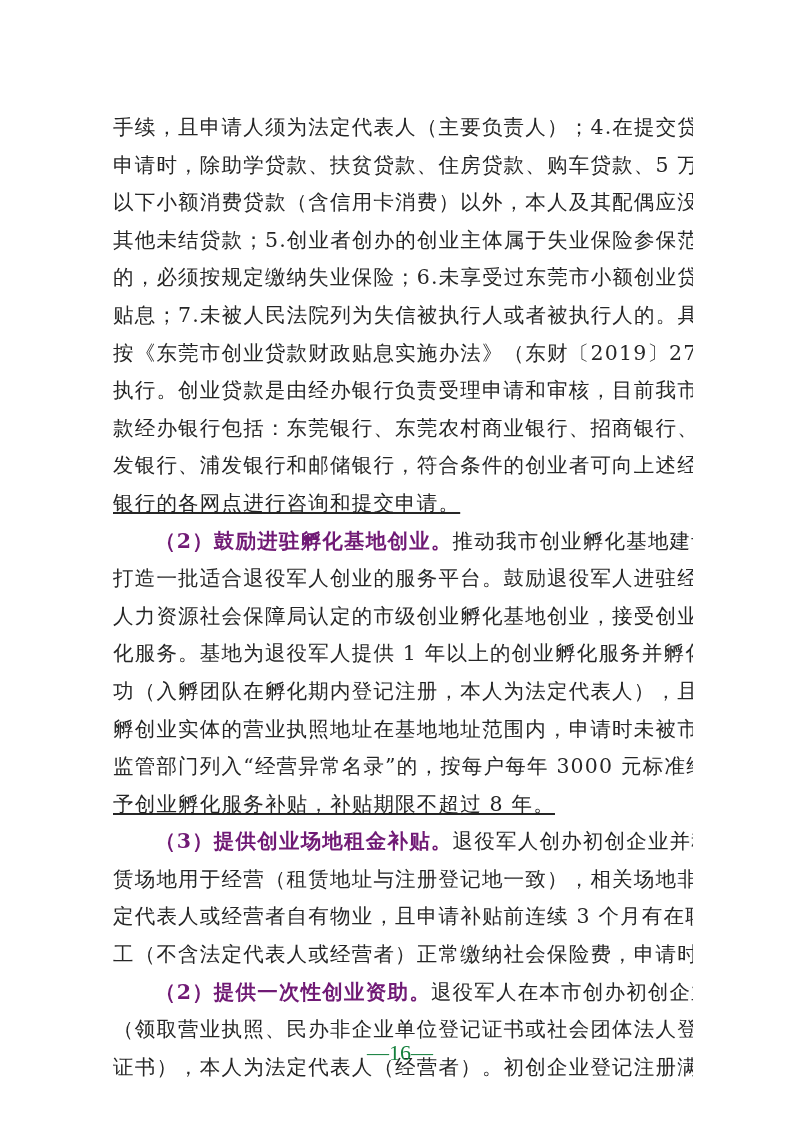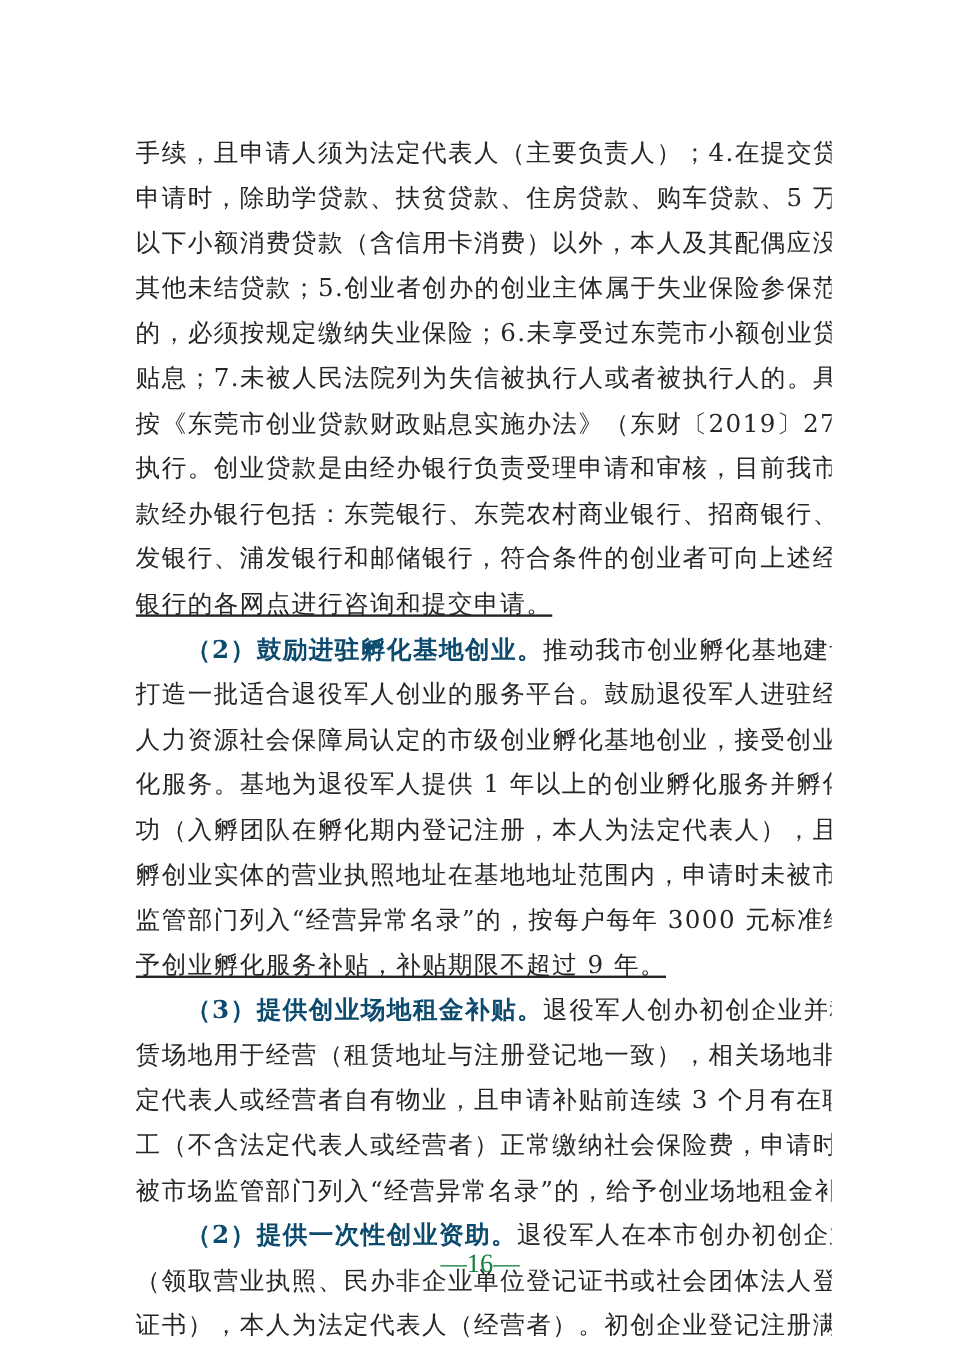--- a/index.html
+++ b/index.html
@@ -18,21 +18,21 @@
   .line {
     display: block;
     height: 37.6px;
     white-space: nowrap;
     text-align: justify;
     text-align-last: justify;
     overflow: hidden;
   }
   .line.last { text-align-last: left; text-decoration: underline; }
   .line.indent { padding-left: 42px; }
-  .heading { font-weight: bold; color: #0c4a6e; }
+  .heading { font-weight: bold; color: #701a75; }
   .page-number {
     position: absolute;
     left: 0; right: 0;
     top: 1040px;
     text-align: center;
     font-family: "Liberation Serif", "DejaVu Serif", serif;
     font-size: 22px;
     color: #15803d;
   }
 </style>
@@ -56,29 +56,28 @@
   </div>
 
   <div>
     <span class="line indent"><span class="heading">（2）鼓励进驻孵化基地创业。</span><span>推动我市创业孵化基地建设，</span></span>
     <span class="line">打造一批适合退役军人创业的服务平台。鼓励退役军人进驻经市</span>
     <span class="line">人力资源社会保障局认定的市级创业孵化基地创业，接受创业孵</span>
     <span class="line">化服务。基地为退役军人提供 1 年以上的创业孵化服务并孵化成</span>
     <span class="line">功（入孵团队在孵化期内登记注册，本人为法定代表人），且入</span>
     <span class="line">孵创业实体的营业执照地址在基地地址范围内，申请时未被市场</span>
     <span class="line">监管部门列入“经营异常名录”的，按每户每年 3000 元标准给</span>
-    <span class="line last">予创业孵化服务补贴，补贴期限不超过 9 年。</span>
+    <span class="line last">予创业孵化服务补贴，补贴期限不超过 8 年。</span>
   </div>
 
   <div>
     <span class="line indent"><span class="heading">（3）提供创业场地租金补贴。</span><span>退役军人创办初创企业并租</span></span>
     <span class="line">赁场地用于经营（租赁地址与注册登记地一致），相关场地非法</span>
     <span class="line">定代表人或经营者自有物业，且申请补贴前连续 3 个月有在职员</span>
     <span class="line">工（不含法定代表人或经营者）正常缴纳社会保险费，申请时未</span>
-    <span class="line">被市场监管部门列入“经营异常名录”的，给予创业场地租金补</span>
   </div>
 
   <div>
     <span class="line indent"><span class="heading">（2）提供一次性创业资助。</span><span>退役军人在本市创办初创企业</span></span>
     <span class="line">（领取营业执照、民办非企业单位登记证书或社会团体法人登记</span>
     <span class="line">证书），本人为法定代表人（经营者）。初创企业登记注册满 6</span>
   </div>
 
 </div>
 

